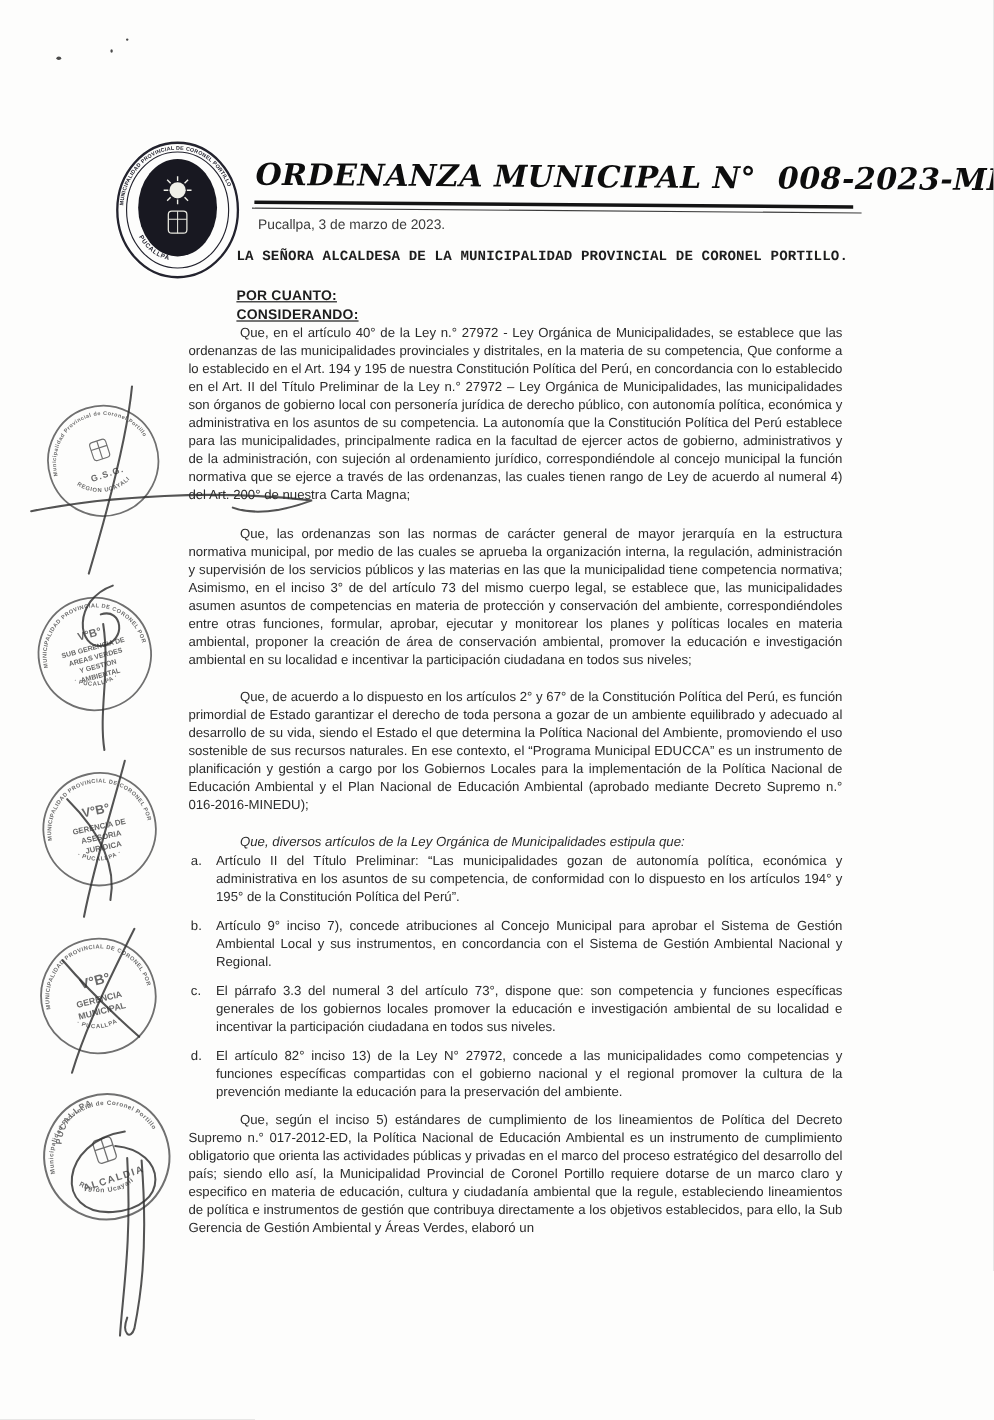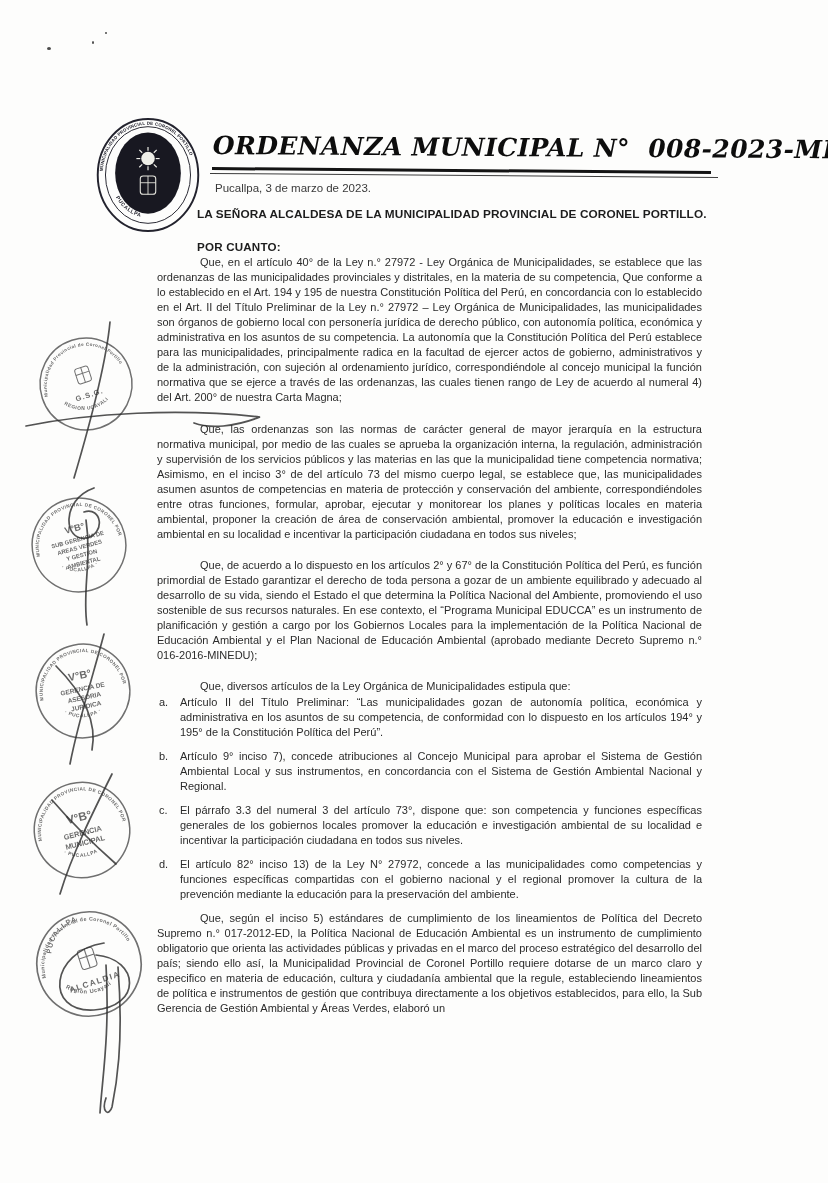--- a/index.html
+++ b/index.html
@@ -13,34 +13,34 @@
   
   .doc-title{
     position:absolute;left:213px;top:131px;
     font-family:"DejaVu Serif",serif;font-style:italic;font-weight:bold;
     font-size:25px;letter-spacing:.4px;color:#0d0d0d;white-space:pre;
     transform:rotate(.4deg);transform-origin:left top;
   }
   .title-underline-1{position:absolute;left:212px;top:169px;width:499px;height:2.6px;background:#141414;transform:rotate(.45deg);}
   .title-underline-2{position:absolute;left:210px;top:174.5px;width:508px;height:1.2px;background:#3c3c3c;transform:rotate(.45deg);}
   .date-line{position:absolute;left:215px;top:182px;font-size:11.5px;color:#3a3a3a;}
-  .addressee{position:absolute;left:197px;top:207px;font-size:11.8px;font-weight:bold;color:#1d1d1d;letter-spacing:.1px;}
+  .addressee{position:absolute;left:197px;top:207px;font-size:11.8px;font-weight:bold;color:#1d1d1d;letter-spacing:.1px;font-family:Liberation Mono, monospace;}
 
   
   .content{
     position:absolute;left:157px;top:239px;width:545px;
     font-size:11px;line-height:15px;text-align:justify;color:#2b2b2b;
   }
   .sec-heading{
-    font-weight:bold;font-size:11.6px;
+    font-weight:bold;text-decoration:underline;font-size:11.6px;
     margin:0 0 1px 40px;color:#1d1d1d;letter-spacing:.2px;
   }
   .body-par{margin:0 0 16px;text-indent:43px;}
   .body-par.tight{margin-bottom:17px;}
-  .list-intro{margin:12px 0 1px;text-indent:43px;}
+  .list-intro{margin:12px 0 1px;text-indent:43px;font-style:italic;}
   .list-item{position:relative;padding-left:23px;margin:0 0 9px;}
   .item-label{position:absolute;left:2px;top:0;}
   .closing-par{margin:0;text-indent:43px;}
 
   
   .seal{position:absolute;left:90px;top:112px;width:116px;height:126px;}
   .stamp{position:absolute;opacity:.88;}
   .stamp-ring{fill:none;stroke:#5d5d5d;stroke-width:1.7;}
   .ring-text{fill:#585858;font-family:"Liberation Sans",sans-serif;font-size:5.3px;font-weight:bold;letter-spacing:.45px;}
   .ring-text.lower{font-size:5.6px;letter-spacing:.6px;}
@@ -92,20 +92,21 @@
   <div class="doc-title">ORDENANZA MUNICIPAL N°  008-2023-MPCP</div>
   <div class="title-underline-1"></div>
   <div class="title-underline-2"></div>
 
   <div class="date-line">Pucallpa, 3 de marzo de 2023.</div>
   <div class="addressee">LA SEÑORA ALCALDESA DE LA MUNICIPALIDAD PROVINCIAL DE CORONEL PORTILLO.</div>
 
   <div class="content">
     <div class="sec-heading">POR CUANTO:</div>
 
+    <div class="sec-heading">CONSIDERANDO:</div>
     <p class="body-par tight">Que, en el artículo 40° de la Ley n.° 27972 - Ley Orgánica de Municipalidades, se establece que las ordenanzas de las municipalidades provinciales y distritales, en la materia de su competencia, Que conforme a lo establecido en el Art. 194 y 195 de nuestra Constitución Política del Perú, en concordancia con lo establecido en el Art. II del Título Preliminar de la Ley n.° 27972 – Ley Orgánica de Municipalidades, las municipalidades son órganos de gobierno local con personería jurídica de derecho público, con autonomía política, económica y administrativa en los asuntos de su competencia. La autonomía que la Constitución Política del Perú establece para las municipalidades, principalmente radica en la facultad de ejercer actos de gobierno, administrativos y de la administración, con sujeción al ordenamiento jurídico, correspondiéndole al concejo municipal la función normativa que se ejerce a través de las ordenanzas, las cuales tienen rango de Ley de acuerdo al numeral 4) del Art. 200° de nuestra Carta Magna;</p>
     <p class="body-par">Que, las ordenanzas son las normas de carácter general de mayor jerarquía en la estructura normativa municipal, por medio de las cuales se aprueba la organización interna, la regulación, administración y supervisión de los servicios públicos y las materias en las que la municipalidad tiene competencia normativa; Asimismo, en el inciso 3° de del artículo 73 del mismo cuerpo legal, se establece que, las municipalidades asumen asuntos de competencias en materia de protección y conservación del ambiente, correspondiéndoles entre otras funciones, formular, aprobar, ejecutar y monitorear los planes y políticas locales en materia ambiental, proponer la creación de área de conservación ambiental, promover la educación e investigación ambiental en su localidad e incentivar la participación ciudadana en todos sus niveles;</p>
     <p class="body-par">Que, de acuerdo a lo dispuesto en los artículos 2° y 67° de la Constitución Política del Perú, es función primordial de Estado garantizar el derecho de toda persona a gozar de un ambiente equilibrado y adecuado al desarrollo de su vida, siendo el Estado el que determina la Política Nacional del Ambiente, promoviendo el uso sostenible de sus recursos naturales. En ese contexto, el “Programa Municipal EDUCCA” es un instrumento de planificación y gestión a cargo por los Gobiernos Locales para la implementación de la Política Nacional de Educación Ambiental y el Plan Nacional de Educación Ambiental (aprobado mediante Decreto Supremo n.° 016-2016-MINEDU);</p>
 
     <p class="list-intro">Que, diversos artículos de la Ley Orgánica de Municipalidades estipula que:</p>
 
     <div class="list-item">
       <span class="item-label">a.</span>
       <span>Artículo II del Título Preliminar: “Las municipalidades gozan de autonomía política, económica y administrativa en los asuntos de su competencia, de conformidad con lo dispuesto en los artículos 194° y 195° de la Constitución Política del Perú”.</span>
     </div>

